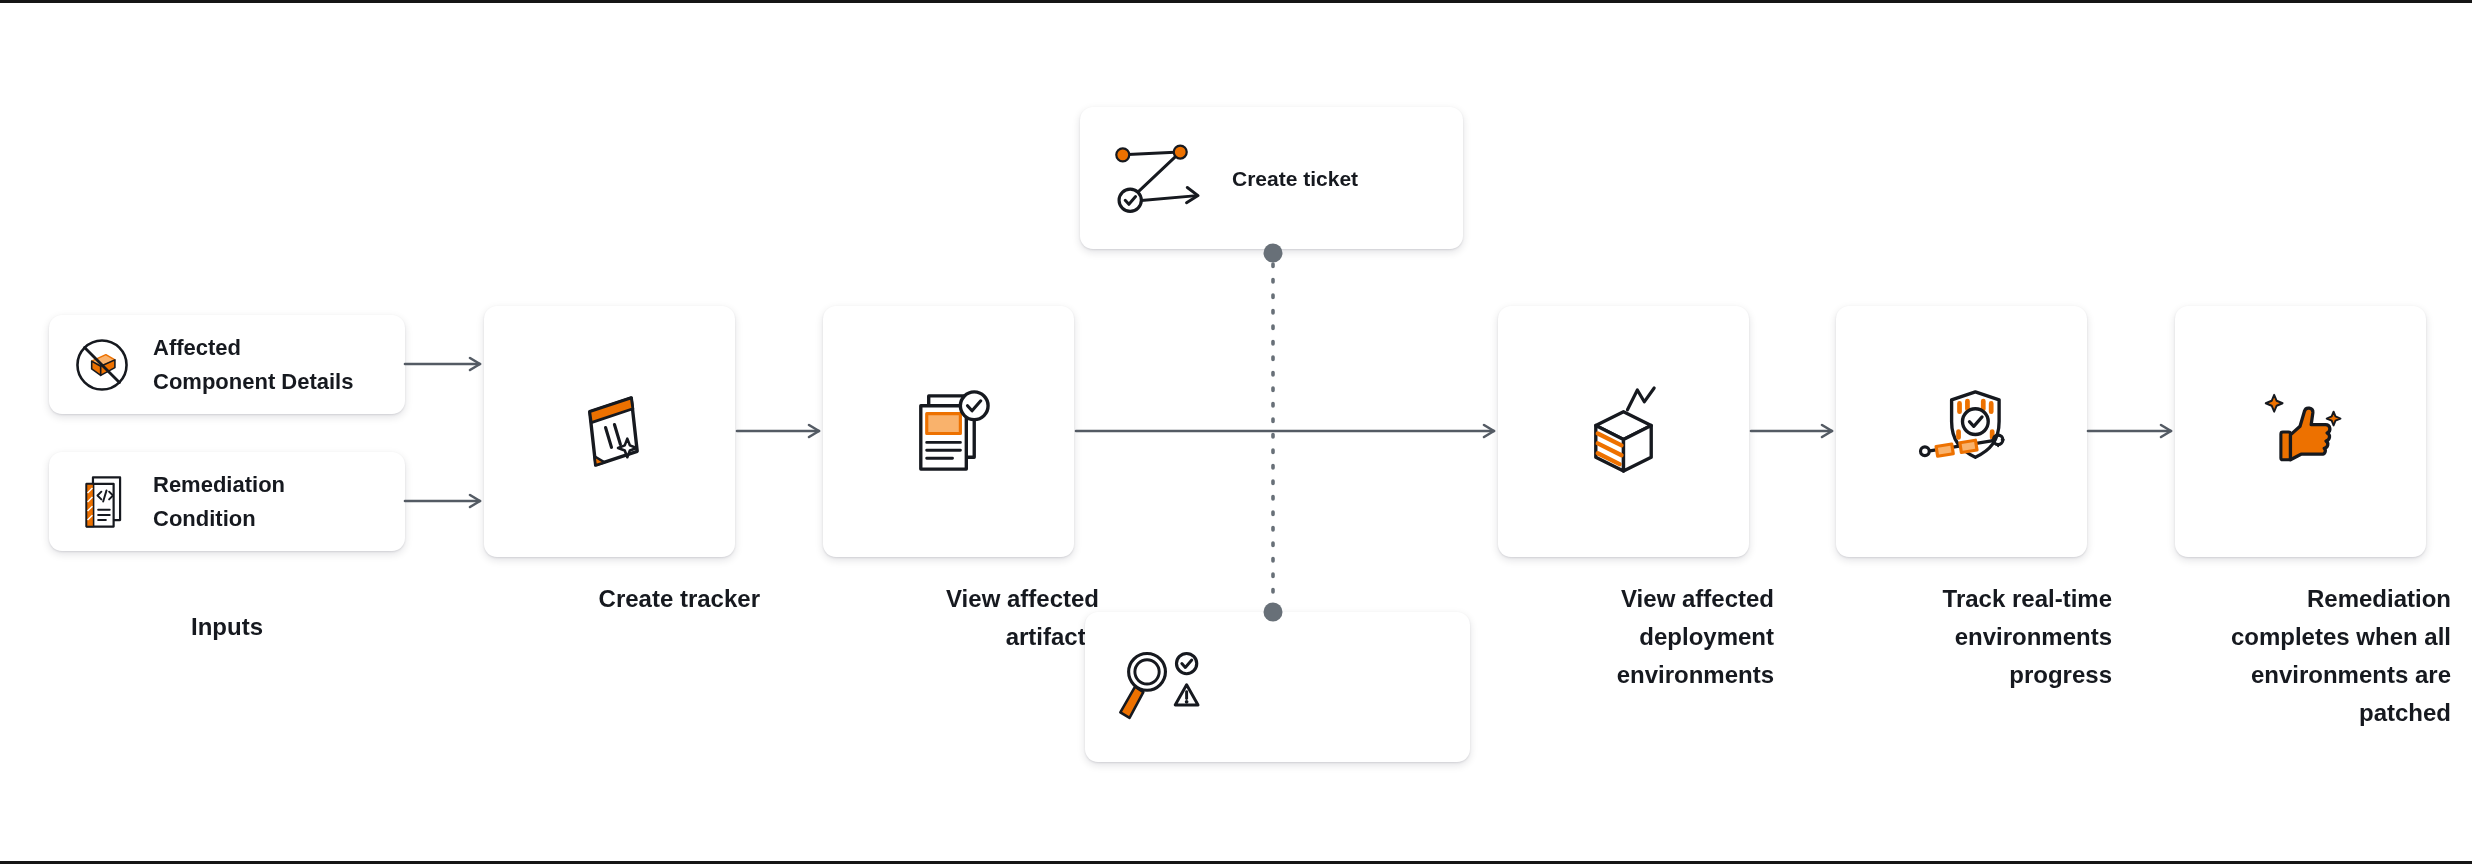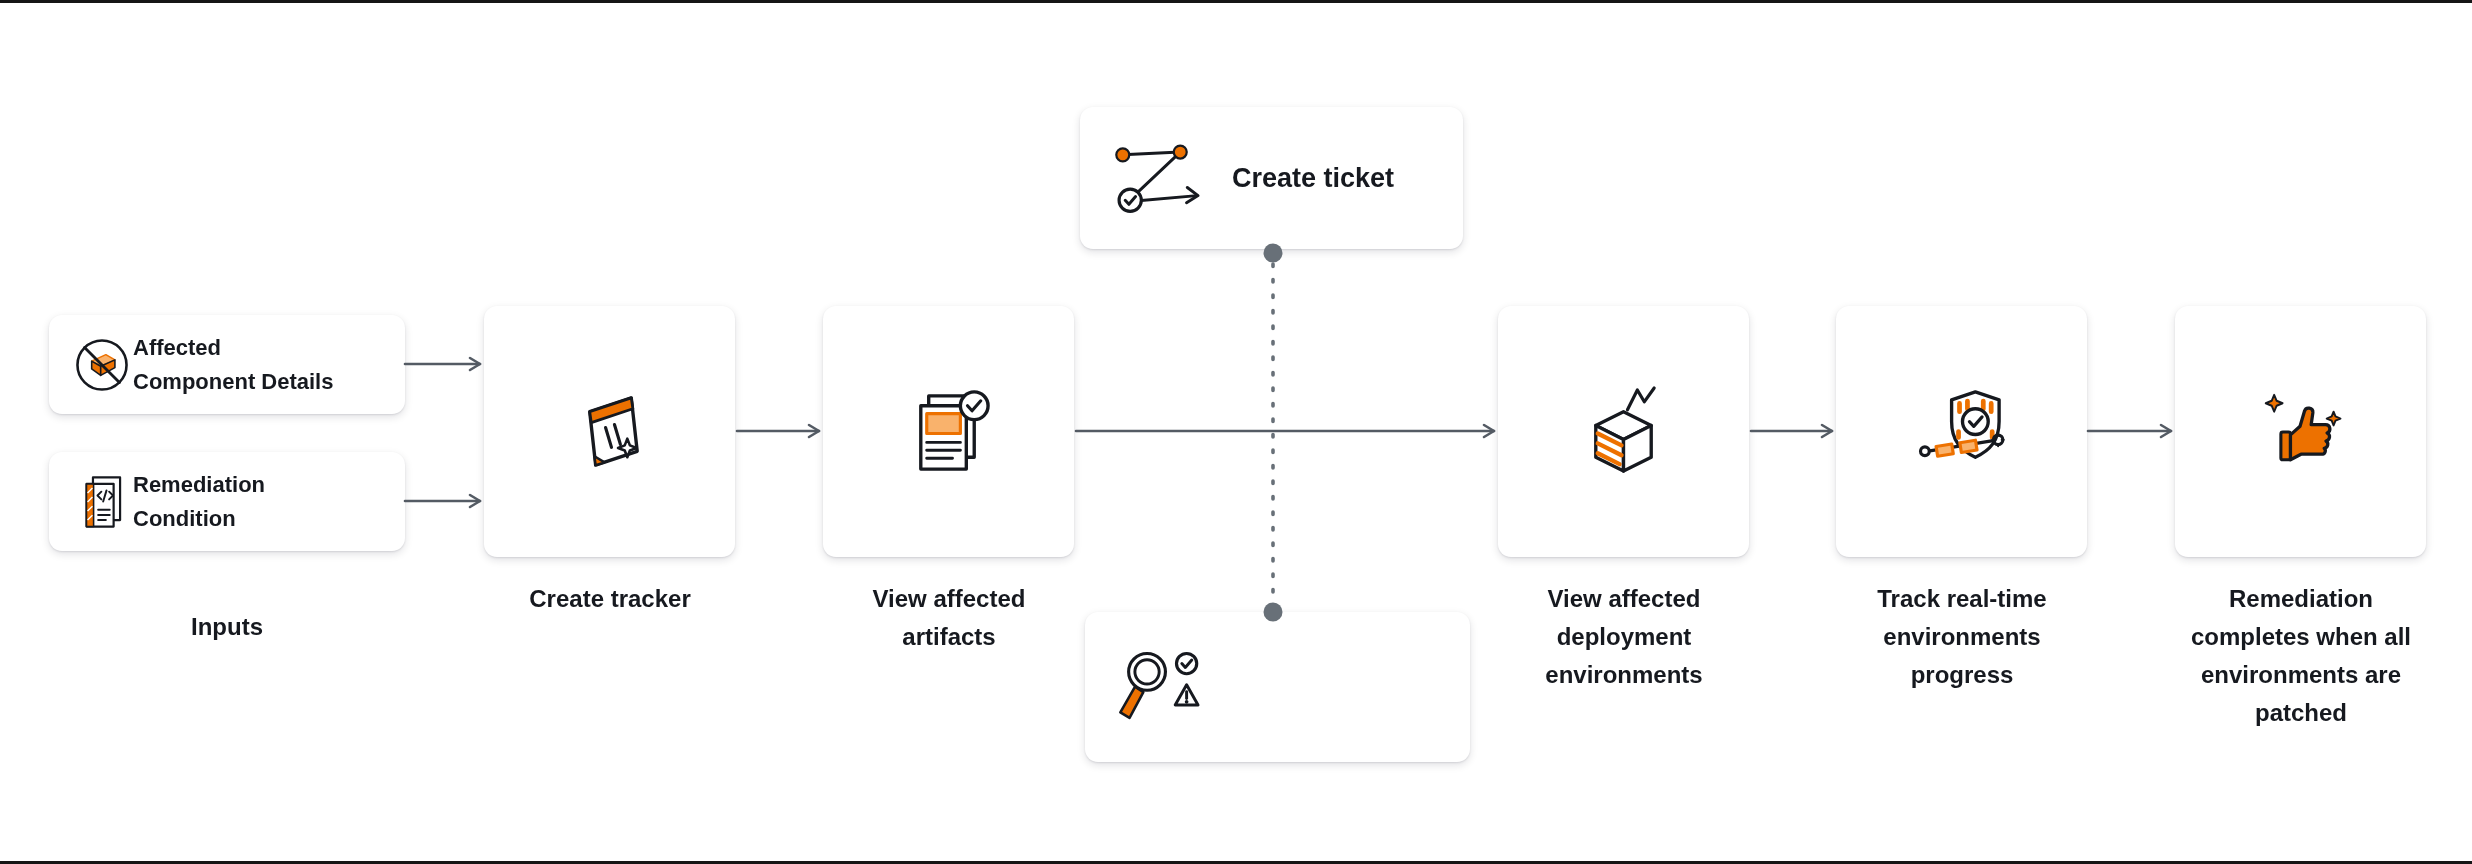--- a/index.html
+++ b/index.html
@@ -3,29 +3,29 @@
 <meta charset="utf-8">
 <style>
   html,body { margin:0; padding:0; background:#ffffff; }
   body { font-family:"Liberation Sans","DejaVu Sans",sans-serif; }
   .canvas { position:relative; width:2472px; height:864px; background:#fff; overflow:hidden; }
   .edge { position:absolute; left:0; width:100%; height:3px; background:#161616; }
 
   .card { position:absolute; background:var(--card-bg,#ffffff); border-radius:13px;
           box-shadow:0 3px 9px rgba(0,10,30,.12), 0 1px 2px rgba(0,10,30,.10); box-sizing:border-box; }
   .step-card  { width:251px; height:251px; display:flex; align-items:center; justify-content:center; }
-  .input-card { width:356px; height:99px;  display:flex; align-items:center; padding-left:22px; }
+  .input-card { width:356px; height:99px;  display:flex; align-items:center; padding-left:22px; gap:20px; }
   .branch-card{ display:flex; align-items:center; padding-left:26px; gap:22px; }
 
-  .flow-label { position:absolute; width:300px; text-align:center; font-weight:700; font-size:24px;
+  .flow-label { position:absolute; width:300px; text-align:right; font-weight:700; font-size:24px;
                 line-height:38px; white-space:pre-line; color:var(--text,#16191F); }
   .inputs-label { position:absolute; left:49px; top:613px; width:356px; text-align:center; font-weight:700;
                   font-size:24px; color:var(--text,#16191F); }
   .input-label  { font-weight:700; font-size:22px; line-height:34px; white-space:pre-line; color:var(--text,#16191F); }
-  .branch-label { font-weight:700; font-size:27px; line-height:35px; white-space:pre-line; color:var(--text,#16191F); }
+  .branch-label { font-weight:700; font-size:21px; line-height:35px; white-space:pre-line; color:var(--text,#16191F); }
 
   .connectors { position:absolute; left:0; top:0; pointer-events:none; }
   .arrow-line { fill:none; stroke:var(--arrow,#545B64); stroke-width:2.6; stroke-linecap:round; stroke-linejoin:round; }
   .dash-line  { fill:none; stroke:var(--connector,#687078); stroke-width:3.6; stroke-dasharray:2.5 13; stroke-linecap:round; }
   .dot { fill:var(--connector,#687078); }
 
   .icon { display:block; }
   .sW  { fill:#fff; stroke:var(--text,#16191F); stroke-width:1.7; stroke-linecap:round; stroke-linejoin:round; }
   .sO  { fill:var(--accent-orange,#ED7100); stroke:var(--text,#16191F); stroke-width:1.4; stroke-linecap:round; stroke-linejoin:round; }
   .oL  { fill:var(--accent-orange-light,#F8AE6B); stroke:var(--accent-orange,#ED7100); stroke-width:1.6; stroke-linejoin:round; }

